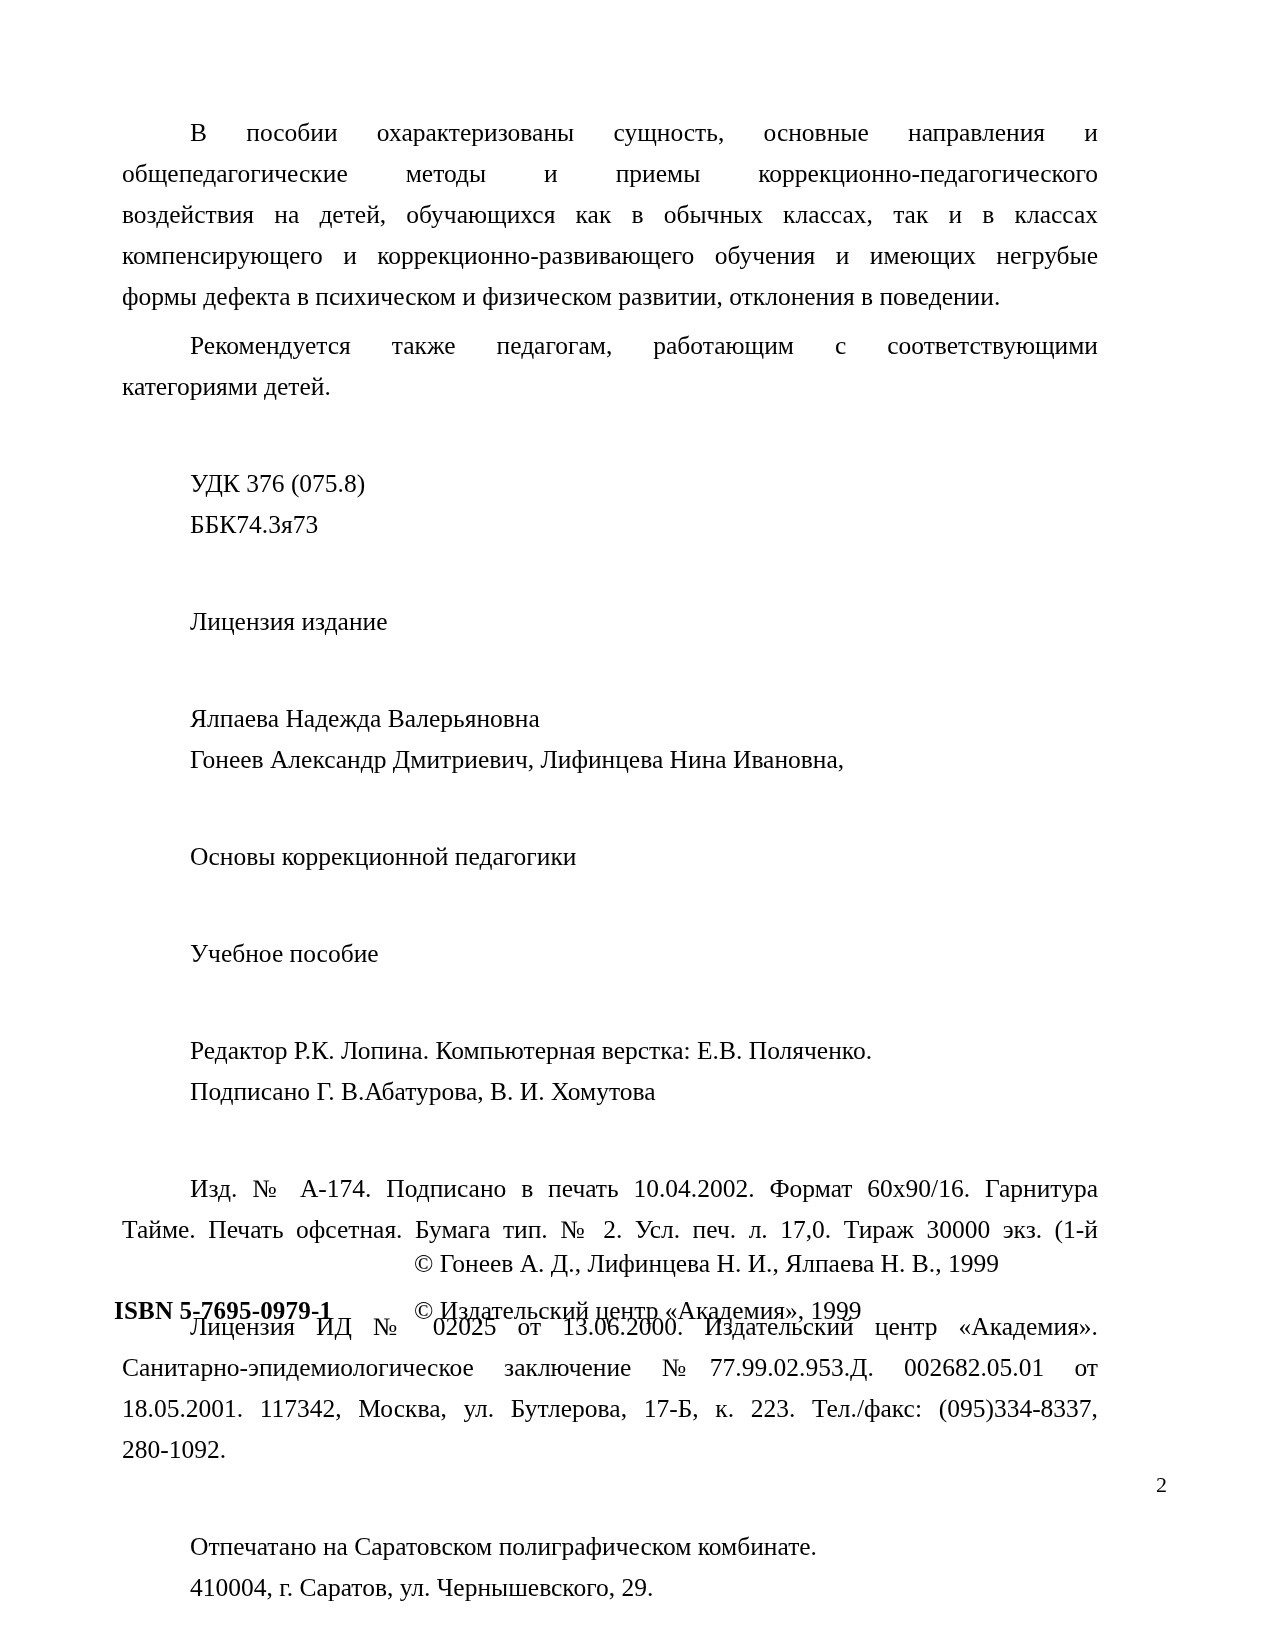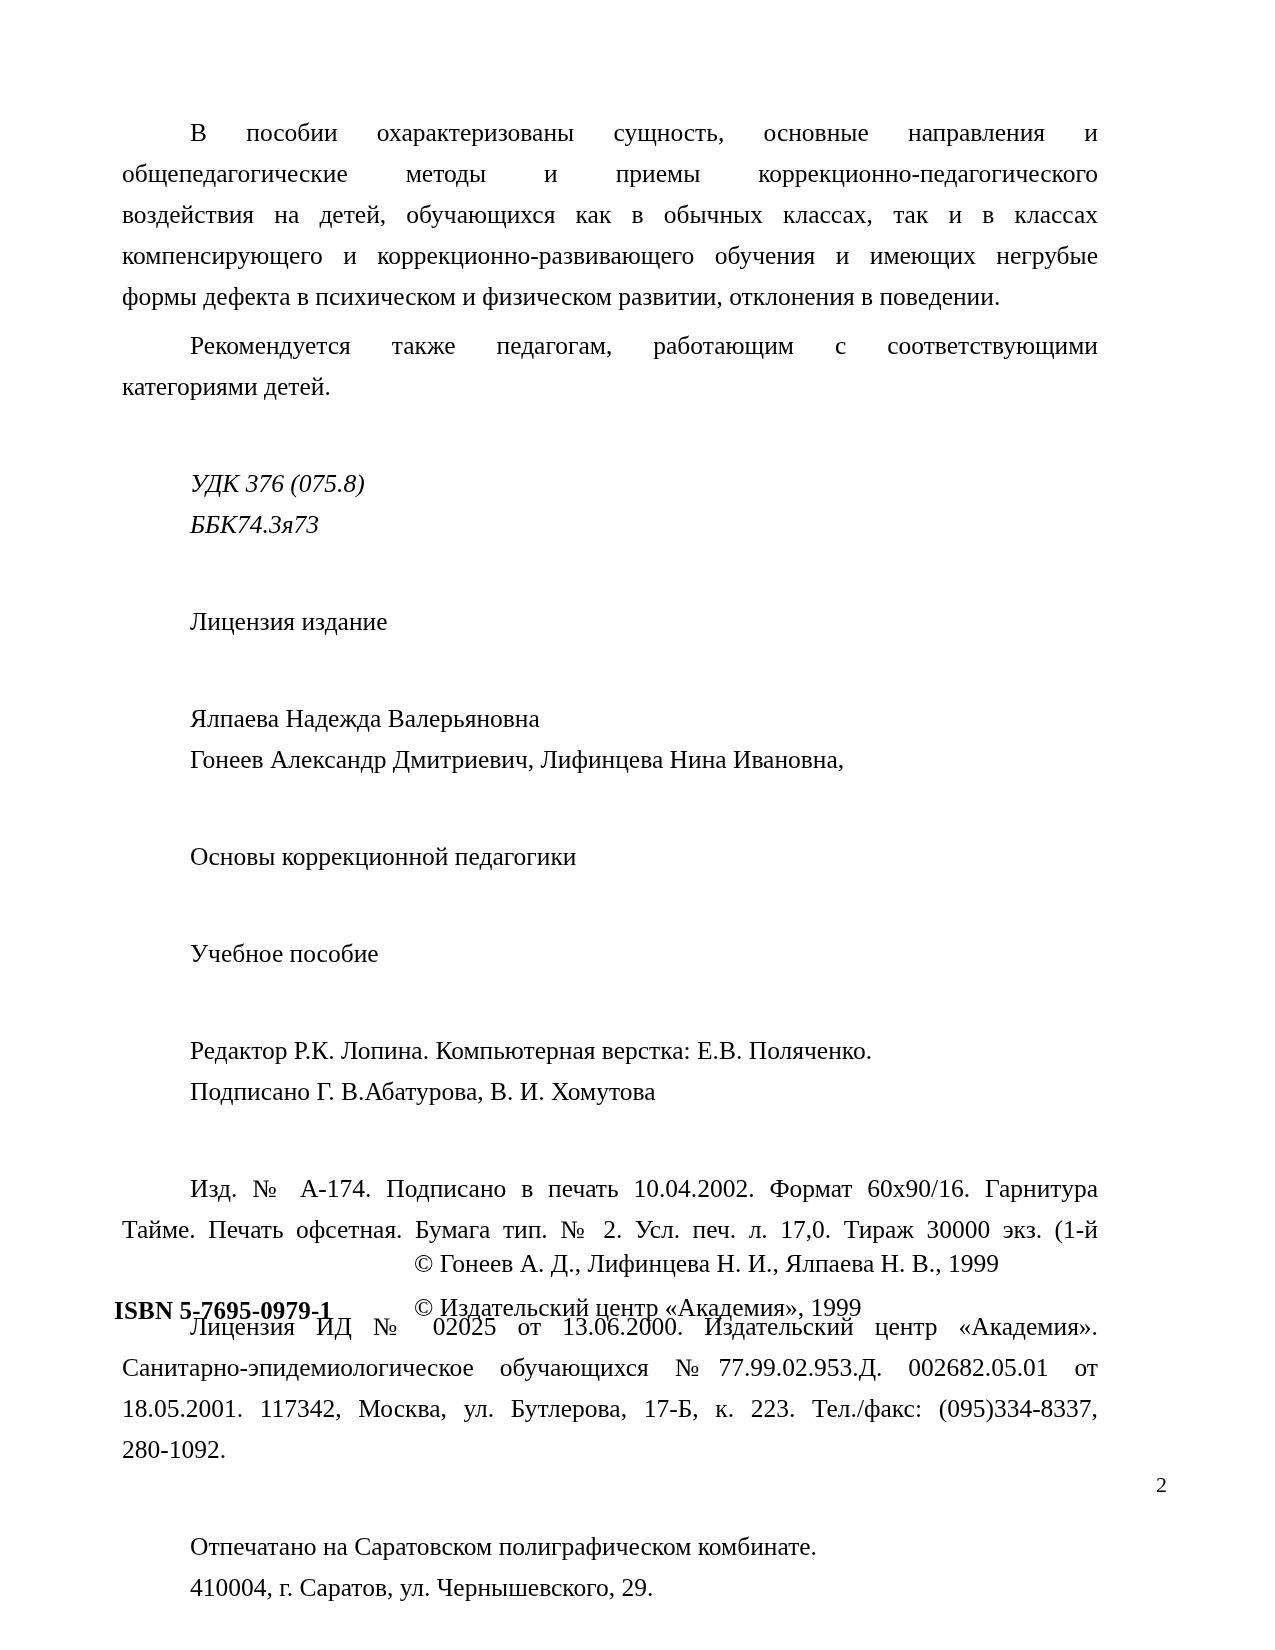--- a/index.html
+++ b/index.html
@@ -40,34 +40,34 @@
   .jline {
     display: block;
     text-align: justify;
     text-align-last: justify;
     white-space: normal;
   }
   .jline-last {
     display: block;
     text-align: left;
   }
-  .codes .line { white-space: pre; font-style: italic; }
+  .codes .line { white-space: pre; }
   .bottom-area {
     position: absolute;
     left: 114px;
     top: 1243px;
     width: 992px;
   }
   .copyright-rows {
     font-size: 25.5px;
     line-height: 41px;
   }
   .cr-line {
     display: flex;
-    align-items: center;
+    align-items: flex-end;
   }
   .cr-left {
     width: 300px;
     flex: 0 0 300px;
     font-weight: bold;
     font-size: 25px;
     letter-spacing: 0.2px;
     margin-top: 6px;
   }
   .cr-right {
@@ -140,21 +140,21 @@
 
     <div class="block">
       <span class="jline" style="text-indent:68px;">Изд. № А-174. Подписано в печать 10.04.2002. Формат 60х90/16. Гарнитура</span>
       <span class="jline">Тайме. Печать офсетная. Бумага тип. № 2. Усл. печ. л. 17,0. Тираж 30000 экз. (1-й</span>
     </div>
 
     <div class="spacer-md"></div>
 
     <div class="block">
       <span class="jline" style="text-indent:68px;">Лицензия ИД № 02025 от 13.06.2000. Издательский центр «Академия».</span>
-      <span class="jline">Санитарно-эпидемиологическое обучающихся №77.99.02.953.Д. 002682.05.01 от</span>
+      <span class="jline">Санитарно-эпидемиологическое заключение №77.99.02.953.Д. 002682.05.01 от</span>
       <span class="jline">18.05.2001. 117342, Москва, ул. Бутлерова, 17-Б, к. 223. Тел./факс: (095)334-8337,</span>
       <span class="jline-last">280-1092.</span>
     </div>
 
     <div class="spacer-md"></div>
 
     <div class="block indent-left">
       <span class="line">Отпечатано на Саратовском полиграфическом комбинате.</span>
       <span class="line">410004, г. Саратов, ул. Чернышевского, 29.</span>
     </div>

